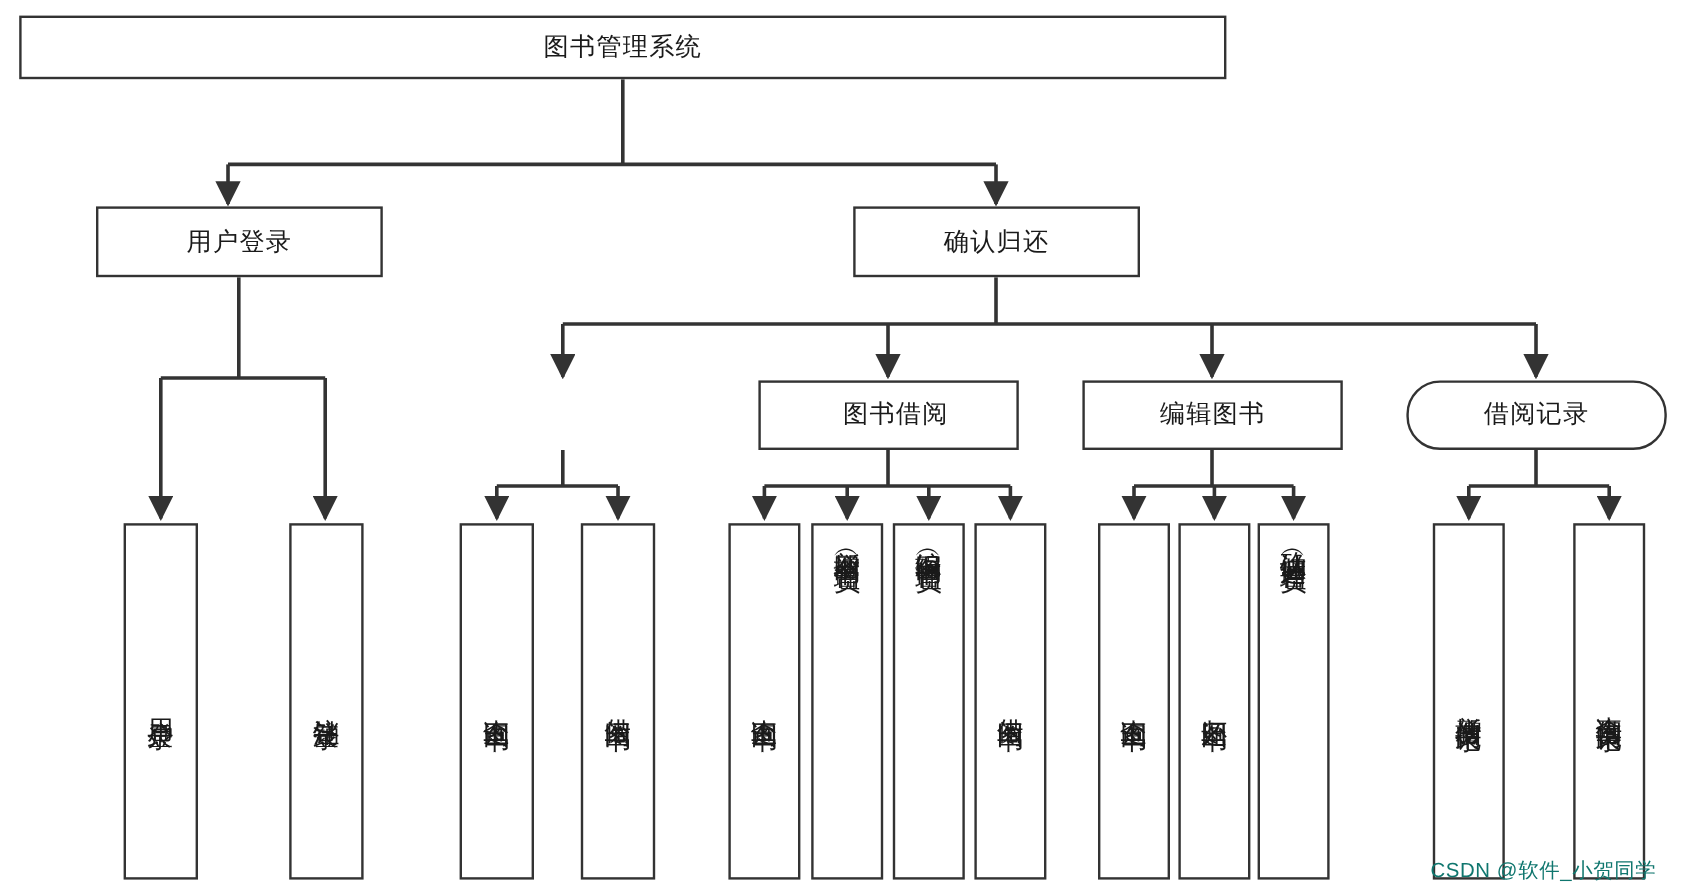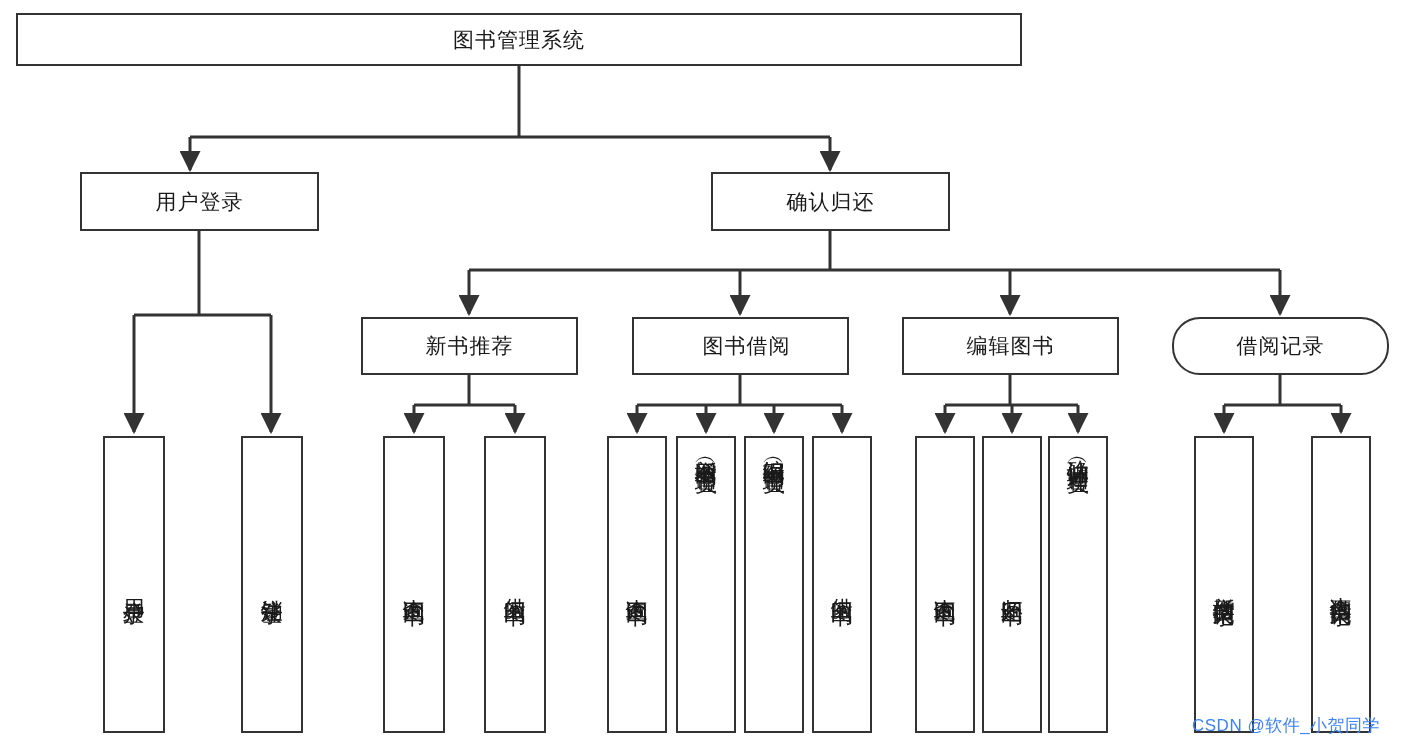--- a/index.html
+++ b/index.html
@@ -54,21 +54,21 @@
     letter-spacing: 2px;
     display: block;
   }
   .node.vert.centered {
     align-items: center;
     padding-top: 0;
   }
   .watermark {
     position: absolute;
     font-size: 17px;
-    color: #3b82f6;
+    color: #0f766e;
     white-space: nowrap;
     letter-spacing: 0.5px;
     font-family: "Liberation Sans", "DejaVu Sans", sans-serif;
   }
 </style>
 </head>
 <body>
 
 <div id="canvas">
 
@@ -129,23 +129,20 @@
     <span>图书管理系统</span>
   </div>
 
   <div class="node horiz" style="left:80px; top:172px; width:239px; height:59px;">
     <span>用户登录</span>
   </div>
   <div class="node horiz" style="left:711px; top:172px; width:239px; height:59px;">
     <span>确认归还</span>
   </div>
 
-  <div class="node horiz" style="left:361px; top:317px; width:217px; height:58px;">
-    <span>新书推荐</span>
-  </div>
   <div class="node horiz" style="left:632px; top:317px; width:217px; height:58px;padding-left:12px;">
     <span>图书借阅</span>
   </div>
   <div class="node horiz" style="left:902px; top:317px; width:217px; height:58px;">
     <span>编辑图书</span>
   </div>
   <div class="node horiz" style="left:1172px; top:317px; width:217px; height:58px;border-radius:28px;">
     <span>借阅记录</span>
   </div>
 

